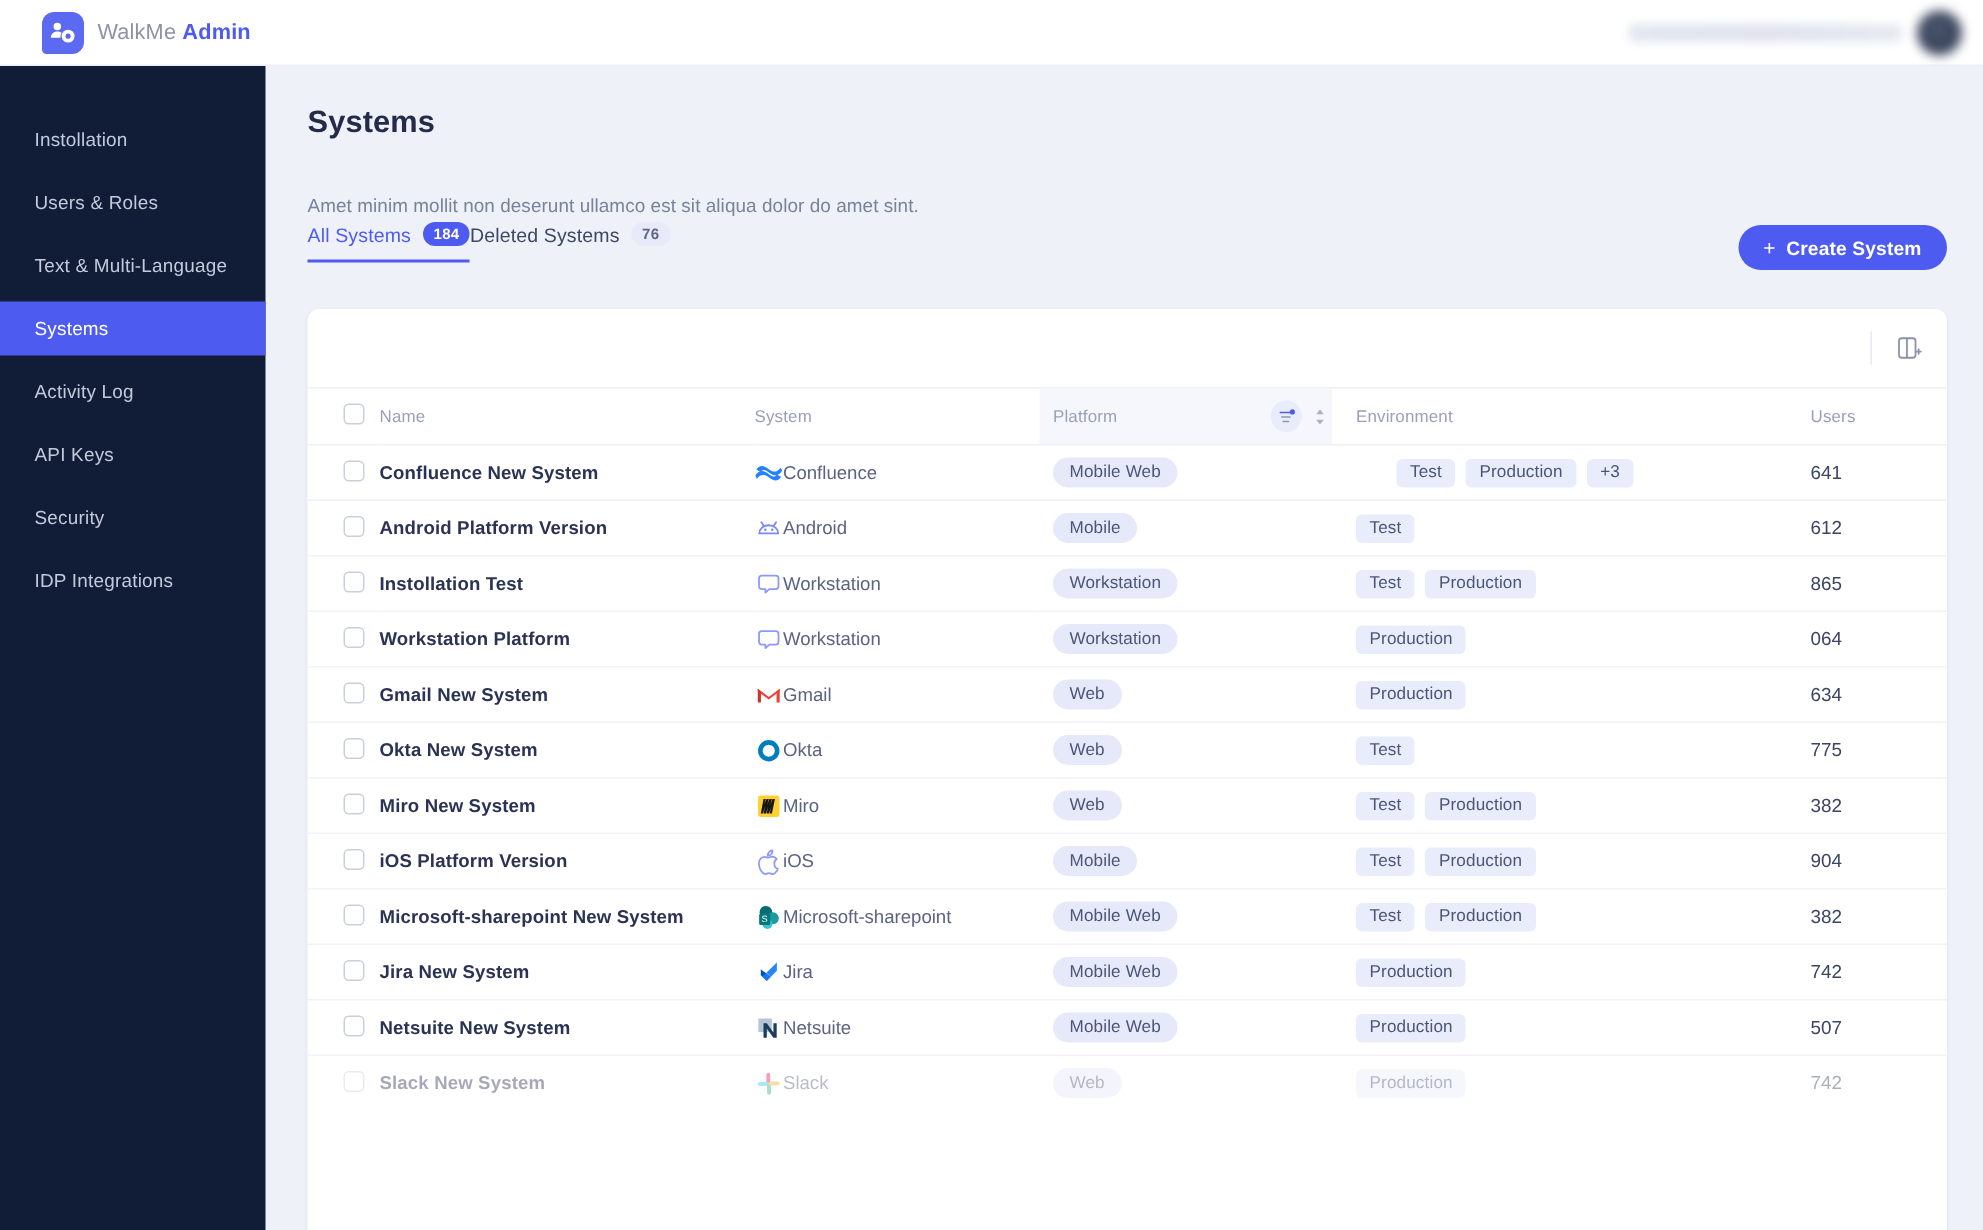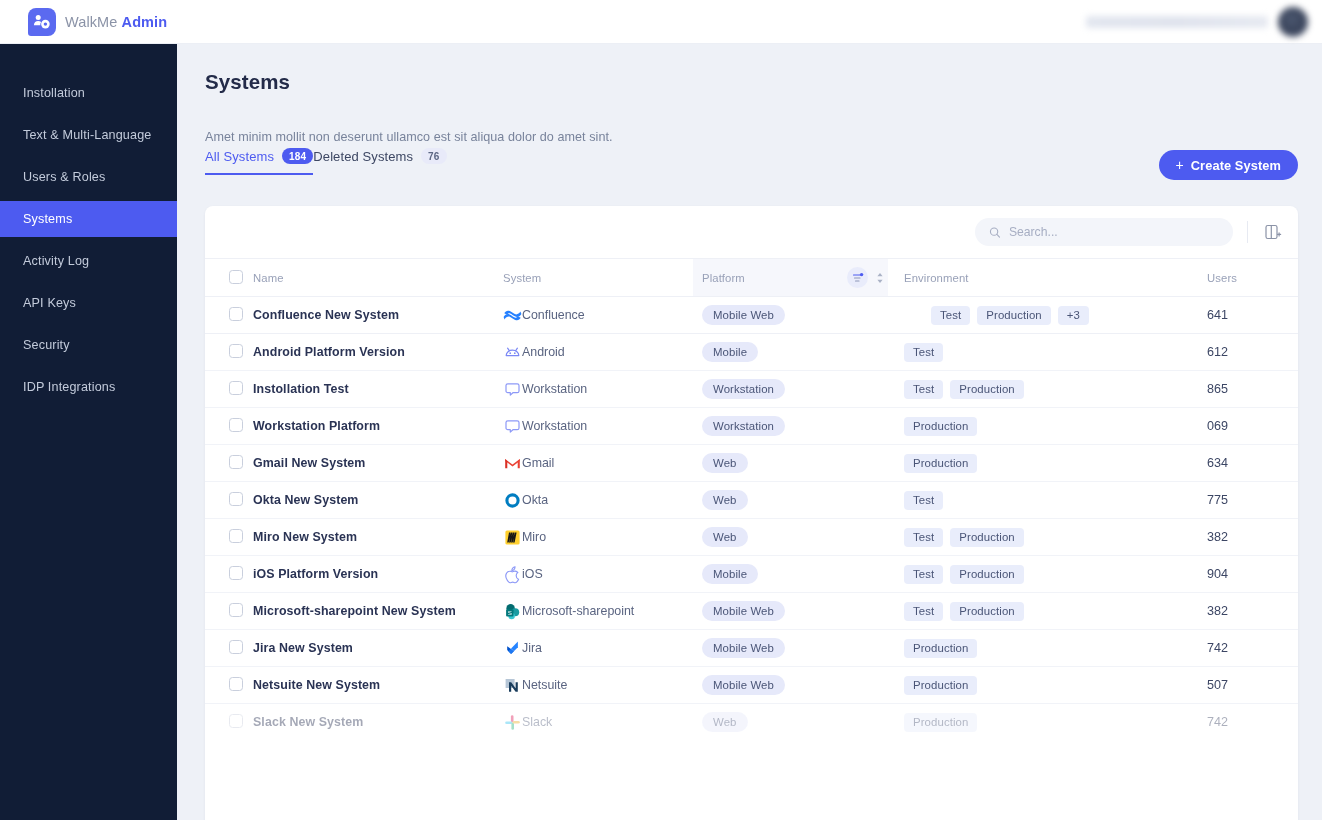--- a/index.html
+++ b/index.html
@@ -181,24 +181,24 @@
       <div class="avatar"></div>
     </div>
   </div>
 
   <div class="sidebar">
     <div class="nav">
       <div class="nav-item">
         <span>Instollation</span>
       </div>
       <div class="nav-item">
+        <span>Users &amp; Roles</span>
+      </div>
+      <div class="nav-item">
         <span>Text &amp; Multi-Language</span>
-      </div>
-      <div class="nav-item">
-        <span>Users &amp; Roles</span>
       </div>
       <div class="nav-item active">
         <span>Systems</span>
       </div>
       <div class="nav-item">
         <span>Activity Log</span>
       </div>
       <div class="nav-item">
         <span>API Keys</span>
       </div>
@@ -227,27 +227,20 @@
     </div>
 
     <button class="create-btn">
       <span class="plus">+</span>
       <span>Create System</span>
     </button>
 
     <div class="card">
 
       <div class="card-toolbar">
-        <div class="search-box">
-          <svg width="13" height="13" viewBox="0 0 14 14">
-            <circle cx="6" cy="6" r="4.3" fill="none" stroke="#a7aec3" stroke-width="1.3"></circle>
-            <line x1="9.3" y1="9.3" x2="12.4" y2="12.4" stroke="#a7aec3" stroke-width="1.3" stroke-linecap="round"></line>
-          </svg>
-          <input type="text" placeholder="Search..." style="">
-        </div>
         <div class="toolbar-div"></div>
         <button class="col-btn">
           <svg width="18" height="18" viewBox="0 0 18 18">
             <rect x="2" y="2.5" width="11" height="13" rx="1.8" fill="none" stroke="#8b93a7" stroke-width="1.2"></rect>
             <line x1="7.3" y1="2.5" x2="7.3" y2="15.5" stroke="#8b93a7" stroke-width="1.2"></line>
             <line x1="13.6" y1="11.4" x2="16.6" y2="11.4" stroke="#8b93a7" stroke-width="1.2" stroke-linecap="round"></line>
             <line x1="15.1" y1="9.9" x2="15.1" y2="12.9" stroke="#8b93a7" stroke-width="1.2" stroke-linecap="round"></line>
           </svg>
         </button>
       </div>
@@ -371,21 +364,21 @@
                   </span>
                   <span>Workstation</span>
                 </span>
               </td>
               <td class="c-plat"><span class="pill">Workstation</span></td>
               <td class="c-env">
                 <span class="env-wrap">
                   <span class="env-tag">Production</span>
                 </span>
               </td>
-              <td class="c-users">069</td>
+              <td class="c-users">064</td>
               <td class="c-act"></td>
             </tr>
             <tr>
               <td class="c-check"><span class="cb"></span></td>
               <td class="c-name">Gmail New System</td>
               <td class="c-sys">
                 <span class="sys-cell">
                   <span class="sys-ico">
                     <svg width="19" height="19" viewBox="0 0 19 19">
                       <path d="M2.2 5.1h14.6v9.2H2.2z" fill="#ffffff"></path>

